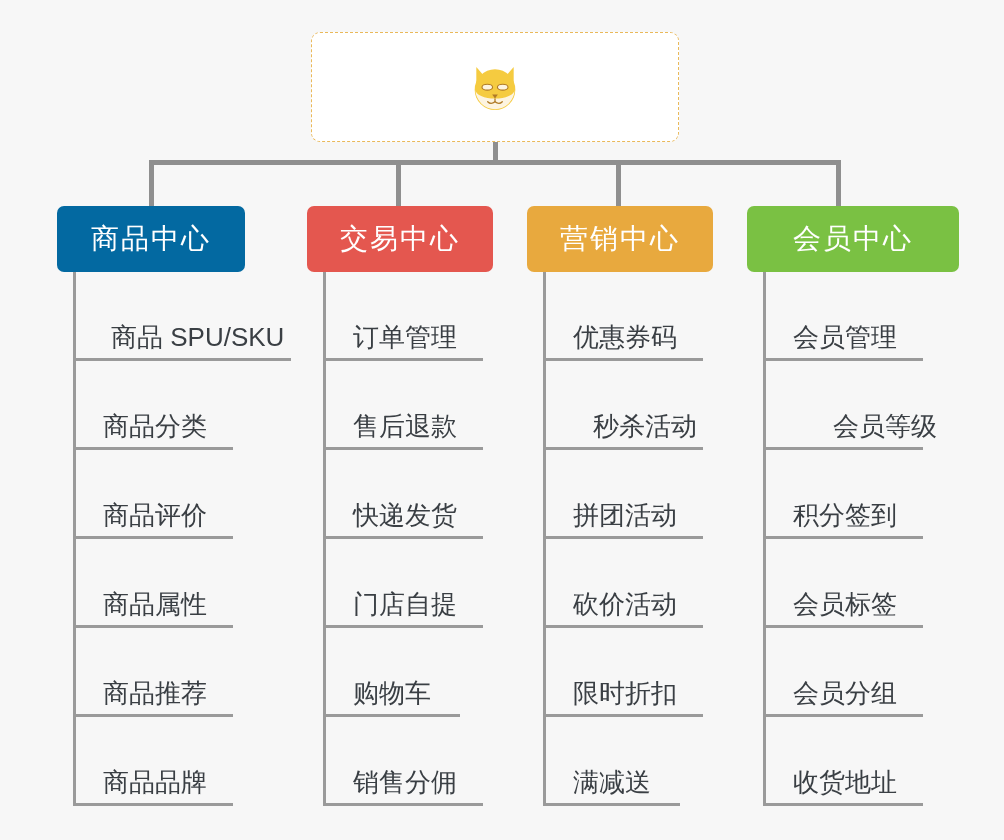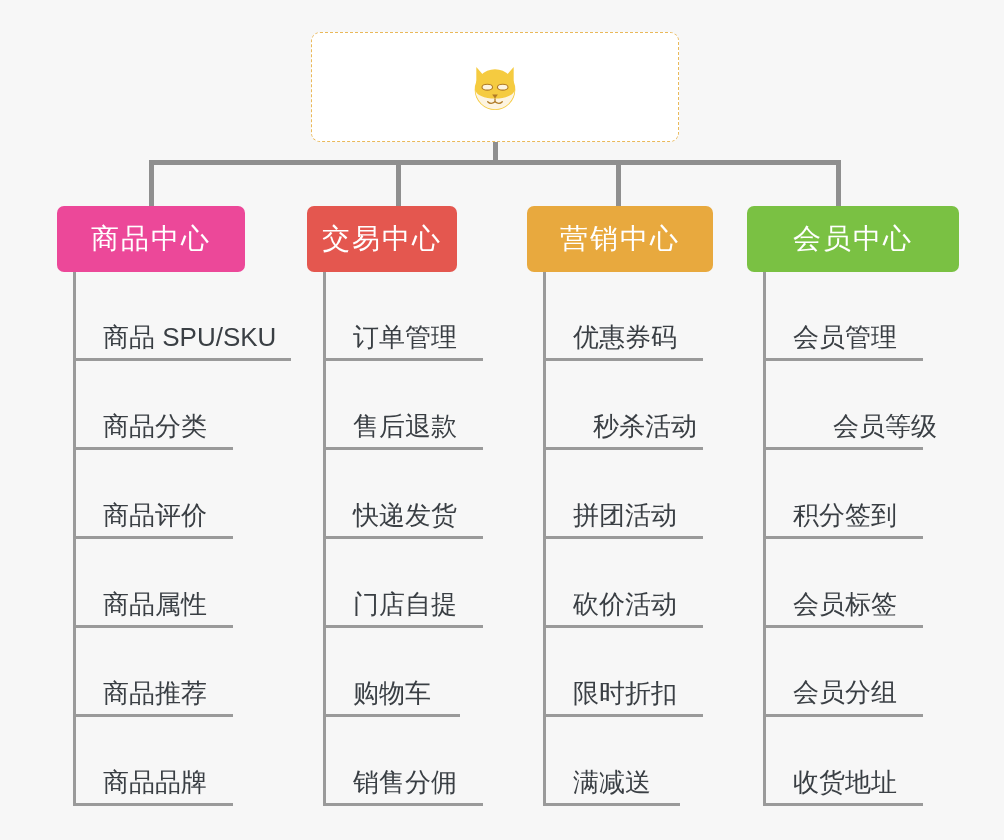--- a/index.html
+++ b/index.html
@@ -130,46 +130,46 @@
   </div>
 
   <div class="line line-v" style="left:493px; top:142px; width:5px; height:22px;"></div>
   <div class="line line-h" style="left:149px; top:160px; width:692px; height:5px;"></div>
   <div class="line line-v" style="left:149px; top:160px; width:5px; height:46px;"></div>
   <div class="line line-v" style="left:396px; top:160px; width:5px; height:46px;"></div>
   <div class="line line-v" style="left:616px; top:160px; width:5px; height:46px;"></div>
   <div class="line line-v" style="left:836px; top:160px; width:5px; height:46px;"></div>
 
   <div class="column" style="left:57px;">
-    <div class="cat-header" style="width:188px; background:#ec4899;">
+    <div class="cat-header" style="width:188px; background:#0369a1;">
       <span>商品中心</span>
     </div>
     <div class="trunk" style="height:534px;"></div>
-    <div class="leaf" style="top:66px;  width:218px;">
+    <div class="leaf" style="top:66px;  width:218px;padding-left:8px;">
         <span class="leaf-label">商品 SPU/SKU</span>
       </div>
     <div class="leaf" style="top:155px; width:160px;">
         <span class="leaf-label">商品分类</span>
       </div>
     <div class="leaf" style="top:244px; width:160px;">
         <span class="leaf-label">商品评价</span>
       </div>
     <div class="leaf" style="top:333px; width:160px;">
         <span class="leaf-label">商品属性</span>
       </div>
     <div class="leaf" style="top:422px; width:160px;">
         <span class="leaf-label">商品推荐</span>
       </div>
     <div class="leaf" style="top:511px; width:160px;">
         <span class="leaf-label">商品品牌</span>
       </div>
   </div>
 
   <div class="column" style="left:307px;">
-    <div class="cat-header" style="width:150px; background:#e4574f;">
+    <div class="cat-header" style="width:186px; background:#e4574f;">
       <span>交易中心</span>
     </div>
     <div class="trunk" style="height:534px;"></div>
     <div class="leaf" style="top:66px;  width:160px;">
         <span class="leaf-label">订单管理</span>
       </div>
     <div class="leaf" style="top:155px; width:160px;">
         <span class="leaf-label">售后退款</span>
       </div>
     <div class="leaf" style="top:244px; width:160px;">
@@ -221,21 +221,21 @@
       </div>
     <div class="leaf" style="top:155px; width:160px;padding-left:40px;">
         <span class="leaf-label">会员等级</span>
       </div>
     <div class="leaf" style="top:244px; width:160px;">
         <span class="leaf-label">积分签到</span>
       </div>
     <div class="leaf" style="top:333px; width:160px;">
         <span class="leaf-label">会员标签</span>
       </div>
-    <div class="leaf" style="top:422px; width:160px;font-family:Liberation Serif, serif;">
+    <div class="leaf" style="top:422px; width:160px;">
         <span class="leaf-label">会员分组</span>
       </div>
     <div class="leaf" style="top:511px; width:160px;">
         <span class="leaf-label">收货地址</span>
       </div>
   </div>
 
 </div>
 
 </body></html>

